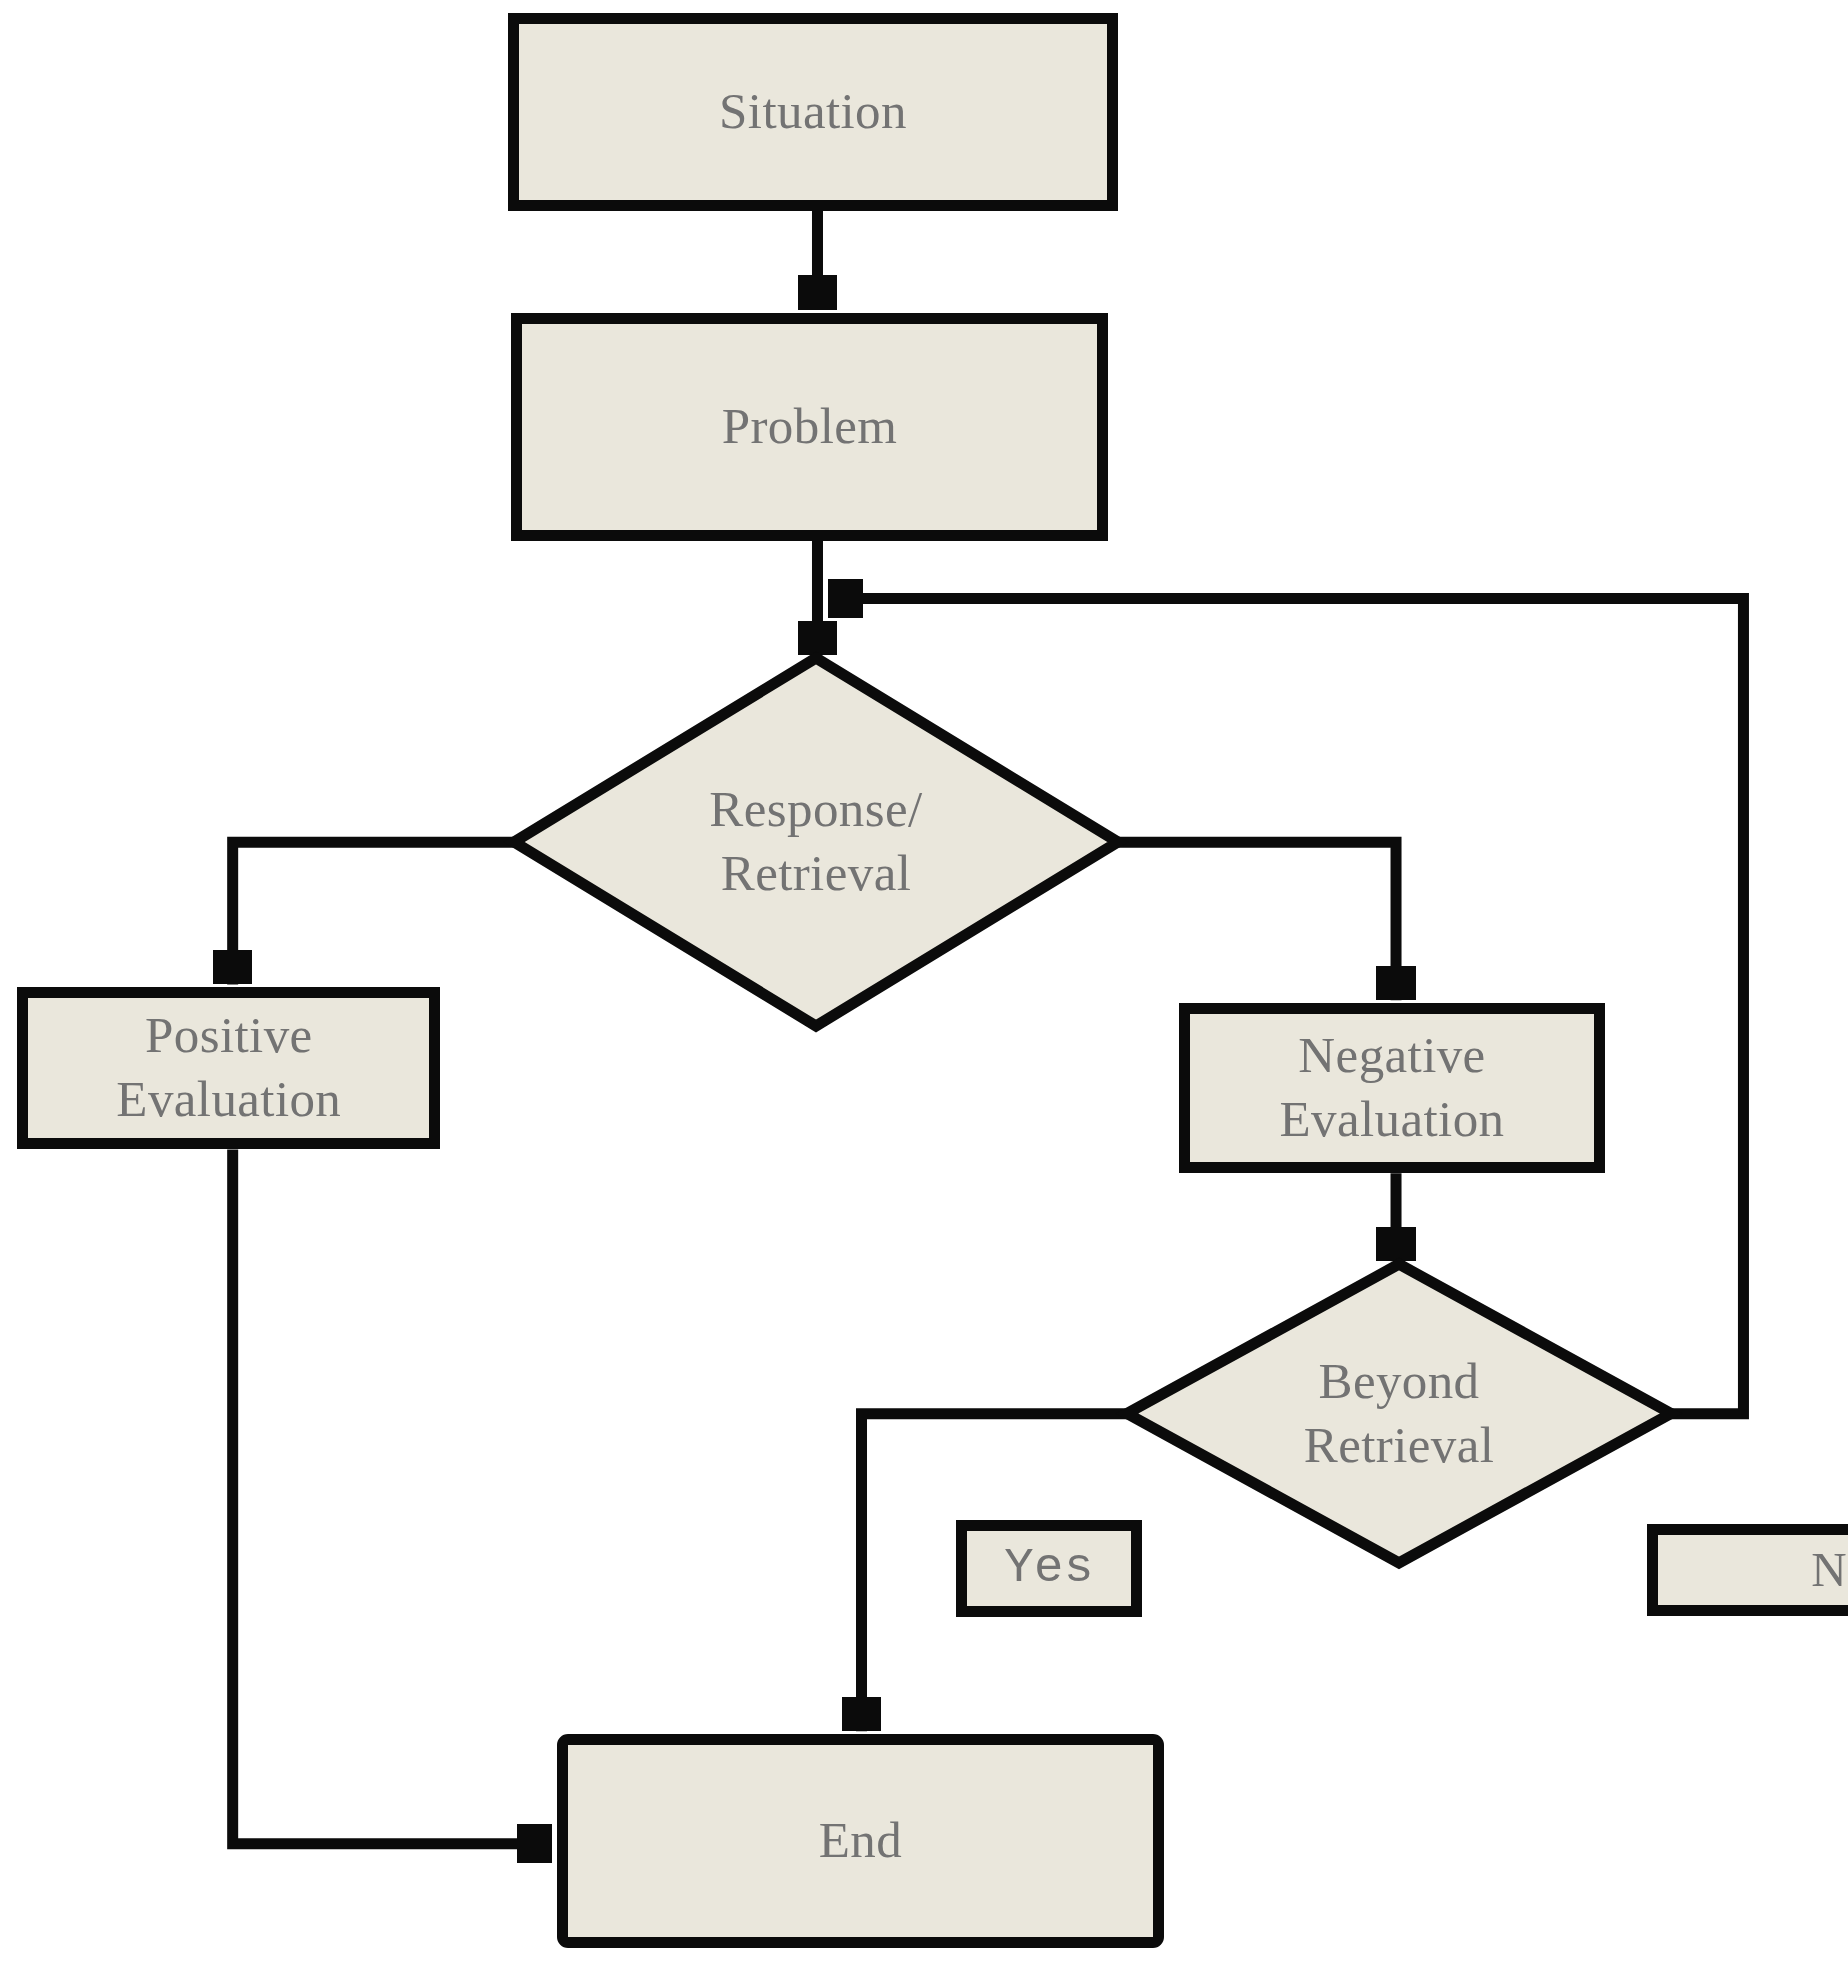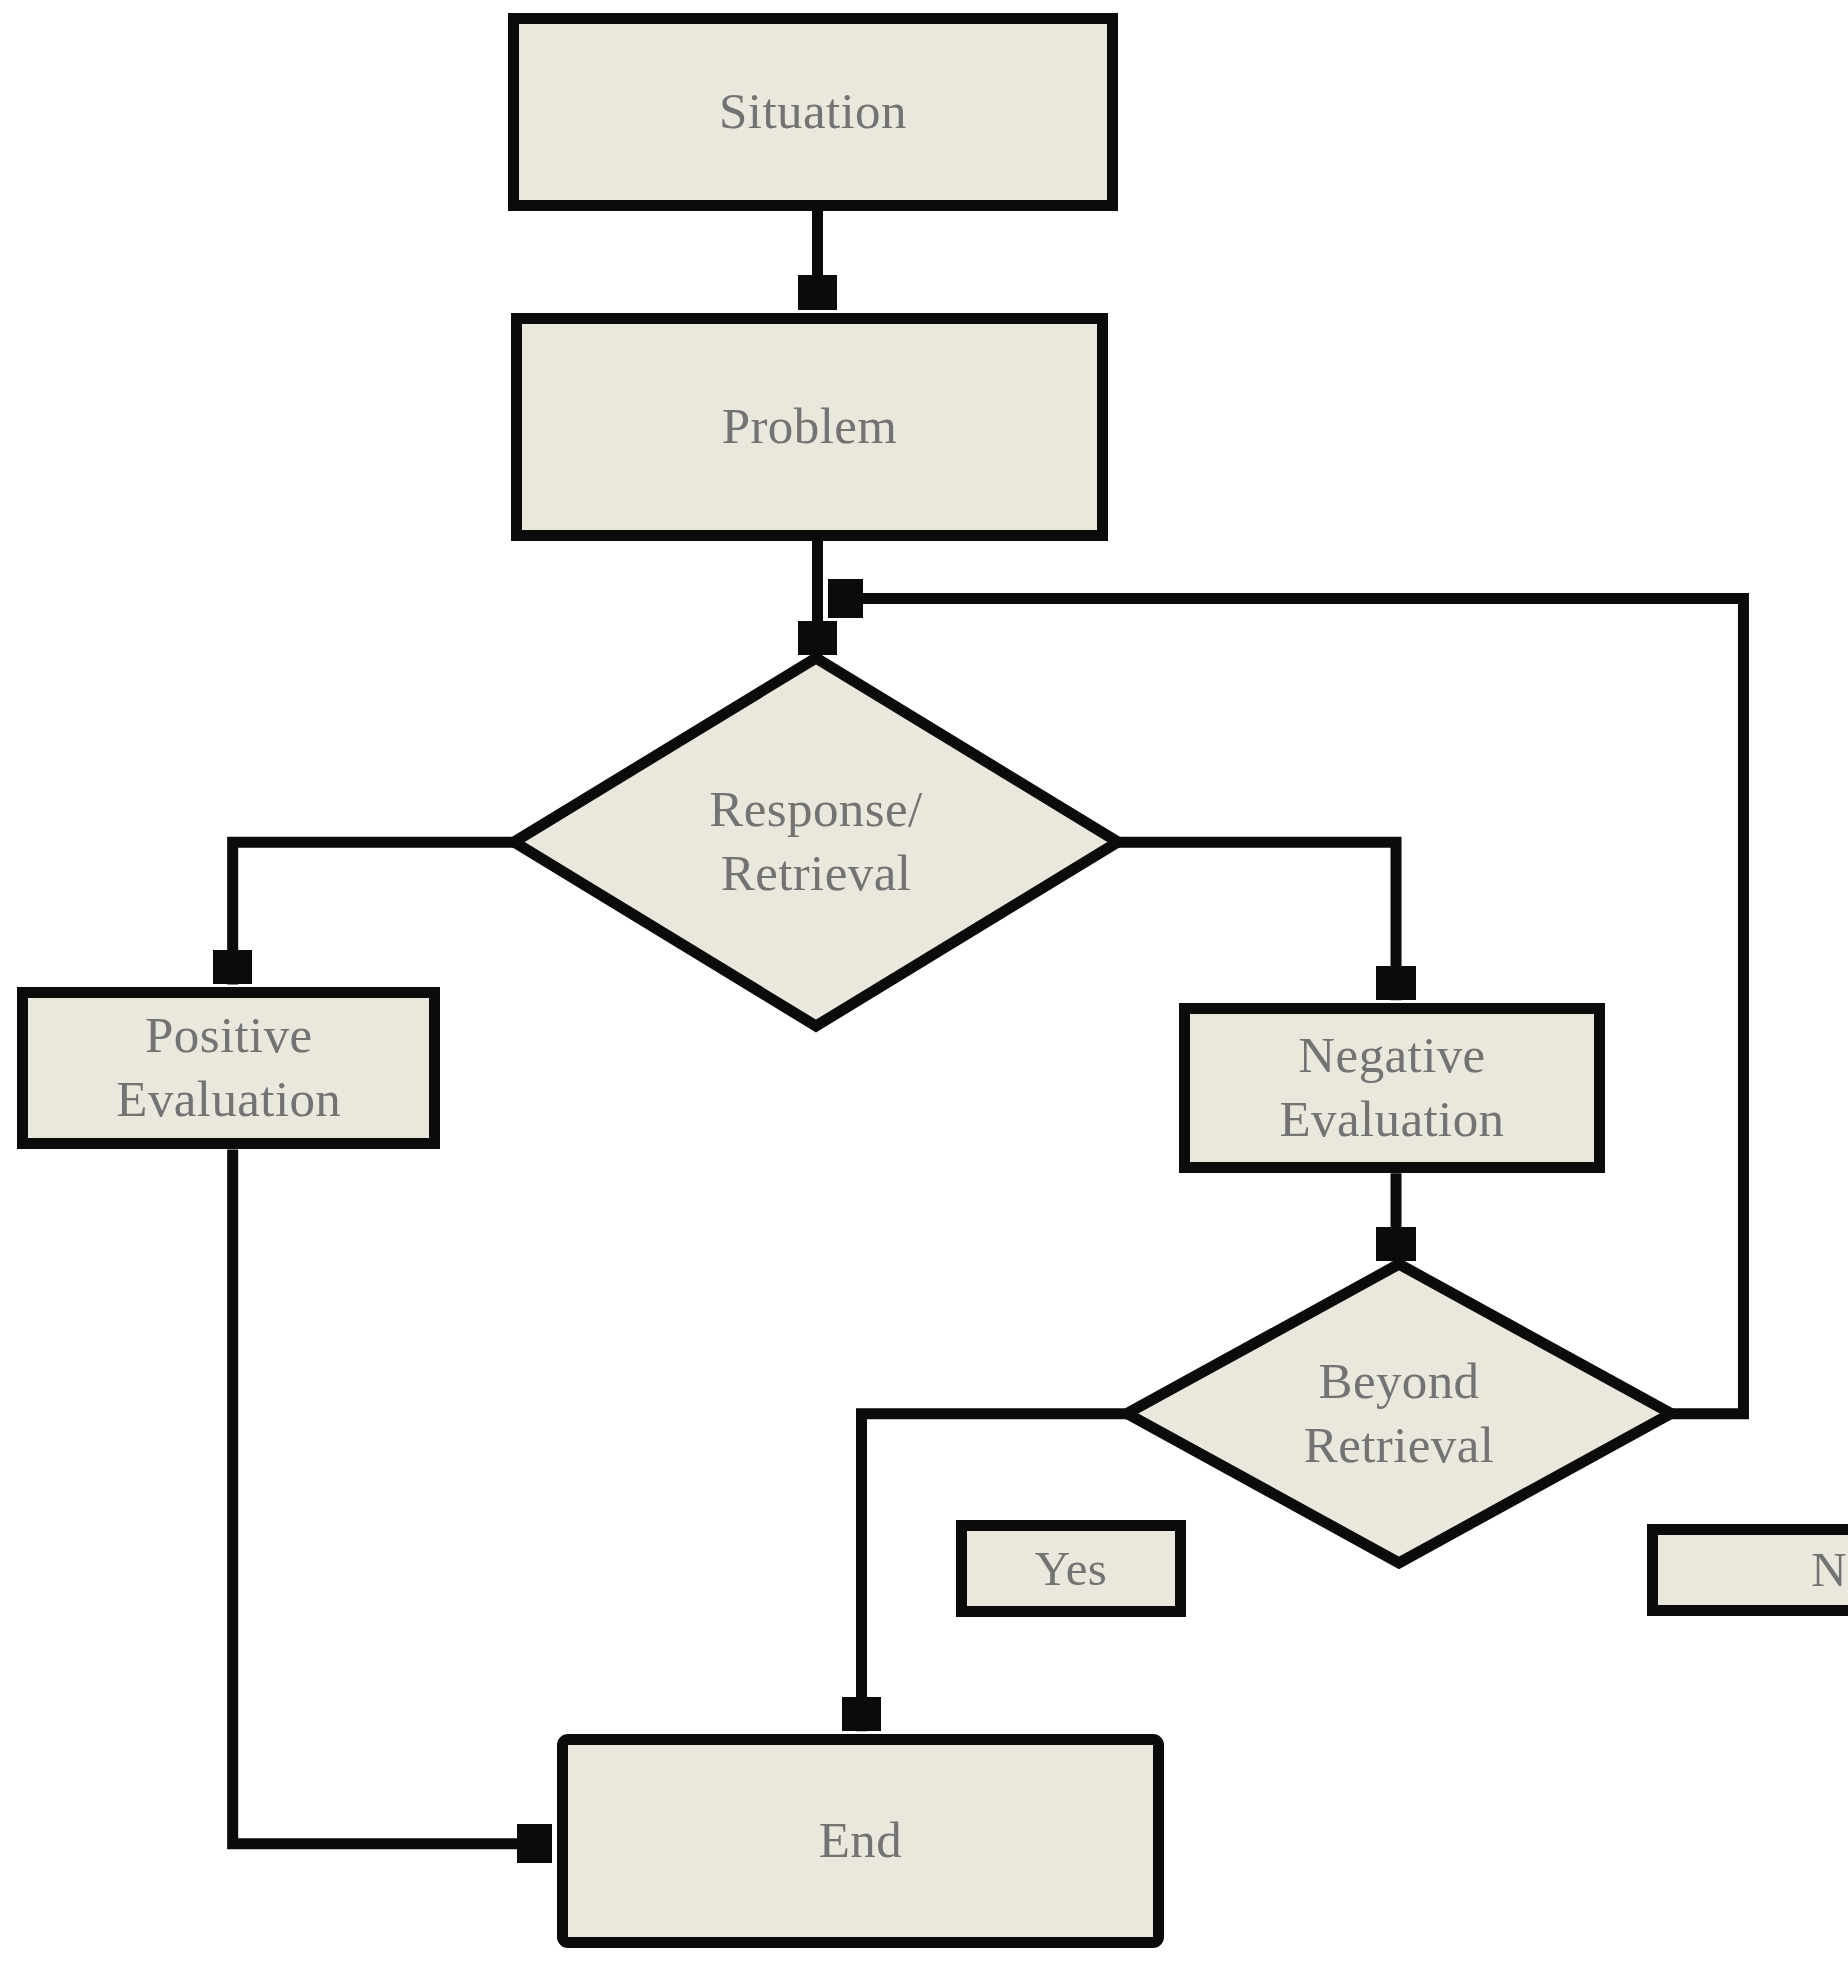--- a/index.html
+++ b/index.html
@@ -112,21 +112,21 @@
   </div>
 
   <div class="node diamond-node" style="left:1127px; top:1264px; width:544px; height:299px;">
     <svg width="544" height="299" viewBox="0 0 692 380">
       <polygon points="346,0 692,190 346,380 0,190"></polygon>
     </svg>
     <div class="label">Beyond
 Retrieval</div>
   </div>
 
-  <div class="node rect-node small-label" style="left:956px; top:1520px; width:230px; height:97px;">
+  <div class="node rect-node small-label" style="left:956px; top:1520px; width:186px; height:97px;font-family:Liberation Mono, monospace;">
     <div class="label">Yes</div>
   </div>
 
   <div class="node rect-node small-label" style="left:1647px; top:1524px; width:236px; height:92px;justify-content:flex-end;">
     <div class="label">No</div>
   </div>
 
   <div class="node rect-node" style="left:557px; top:1734px; width:607px; height:214px;border-radius:11px;">
     <div class="label">End</div>
   </div>

